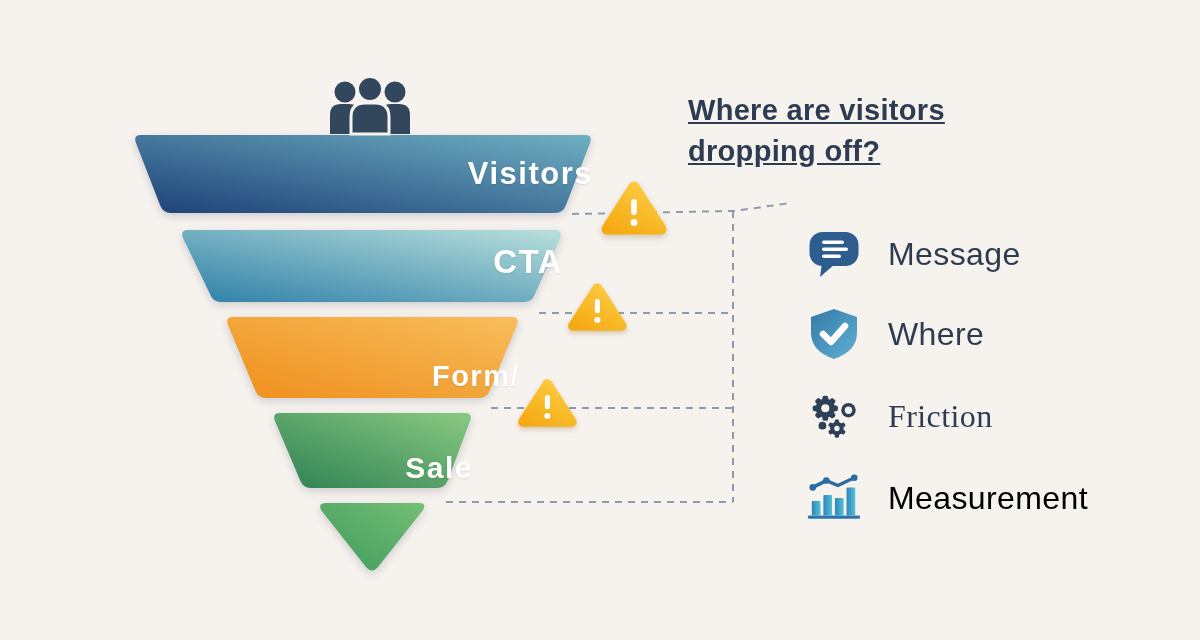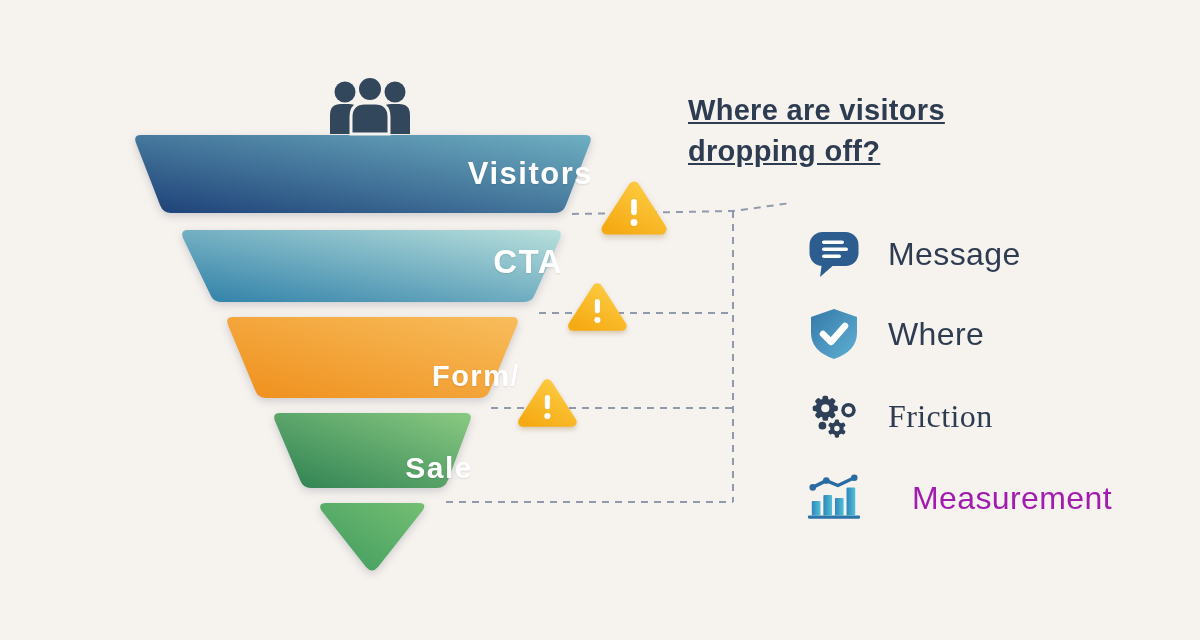--- a/index.html
+++ b/index.html
@@ -179,16 +179,16 @@
           <rect x="42" y="14" width="9" height="29" rx="1"></rect>
         </g>
         <polyline points="7,14 21,7 33,12 50,4" fill="none" stroke-width="3.5" stroke-linecap="round" stroke-linejoin="round" stroke="#2a6ca2"></polyline>
         <g fill="#2a6ca2">
           <circle cx="7" cy="14" r="3.4"></circle>
           <circle cx="21" cy="7" r="3.4"></circle>
           <circle cx="50" cy="4" r="3.4"></circle>
         </g>
       </svg>
     </span>
-    <span class="legend-label" style="color: #a21caf; margin-left: 24px;">Measurement</span>
+    <span class="legend-label" style="color: #000000;">Measurement</span>
   </div>
 
 </div>
 
 </body></html>

